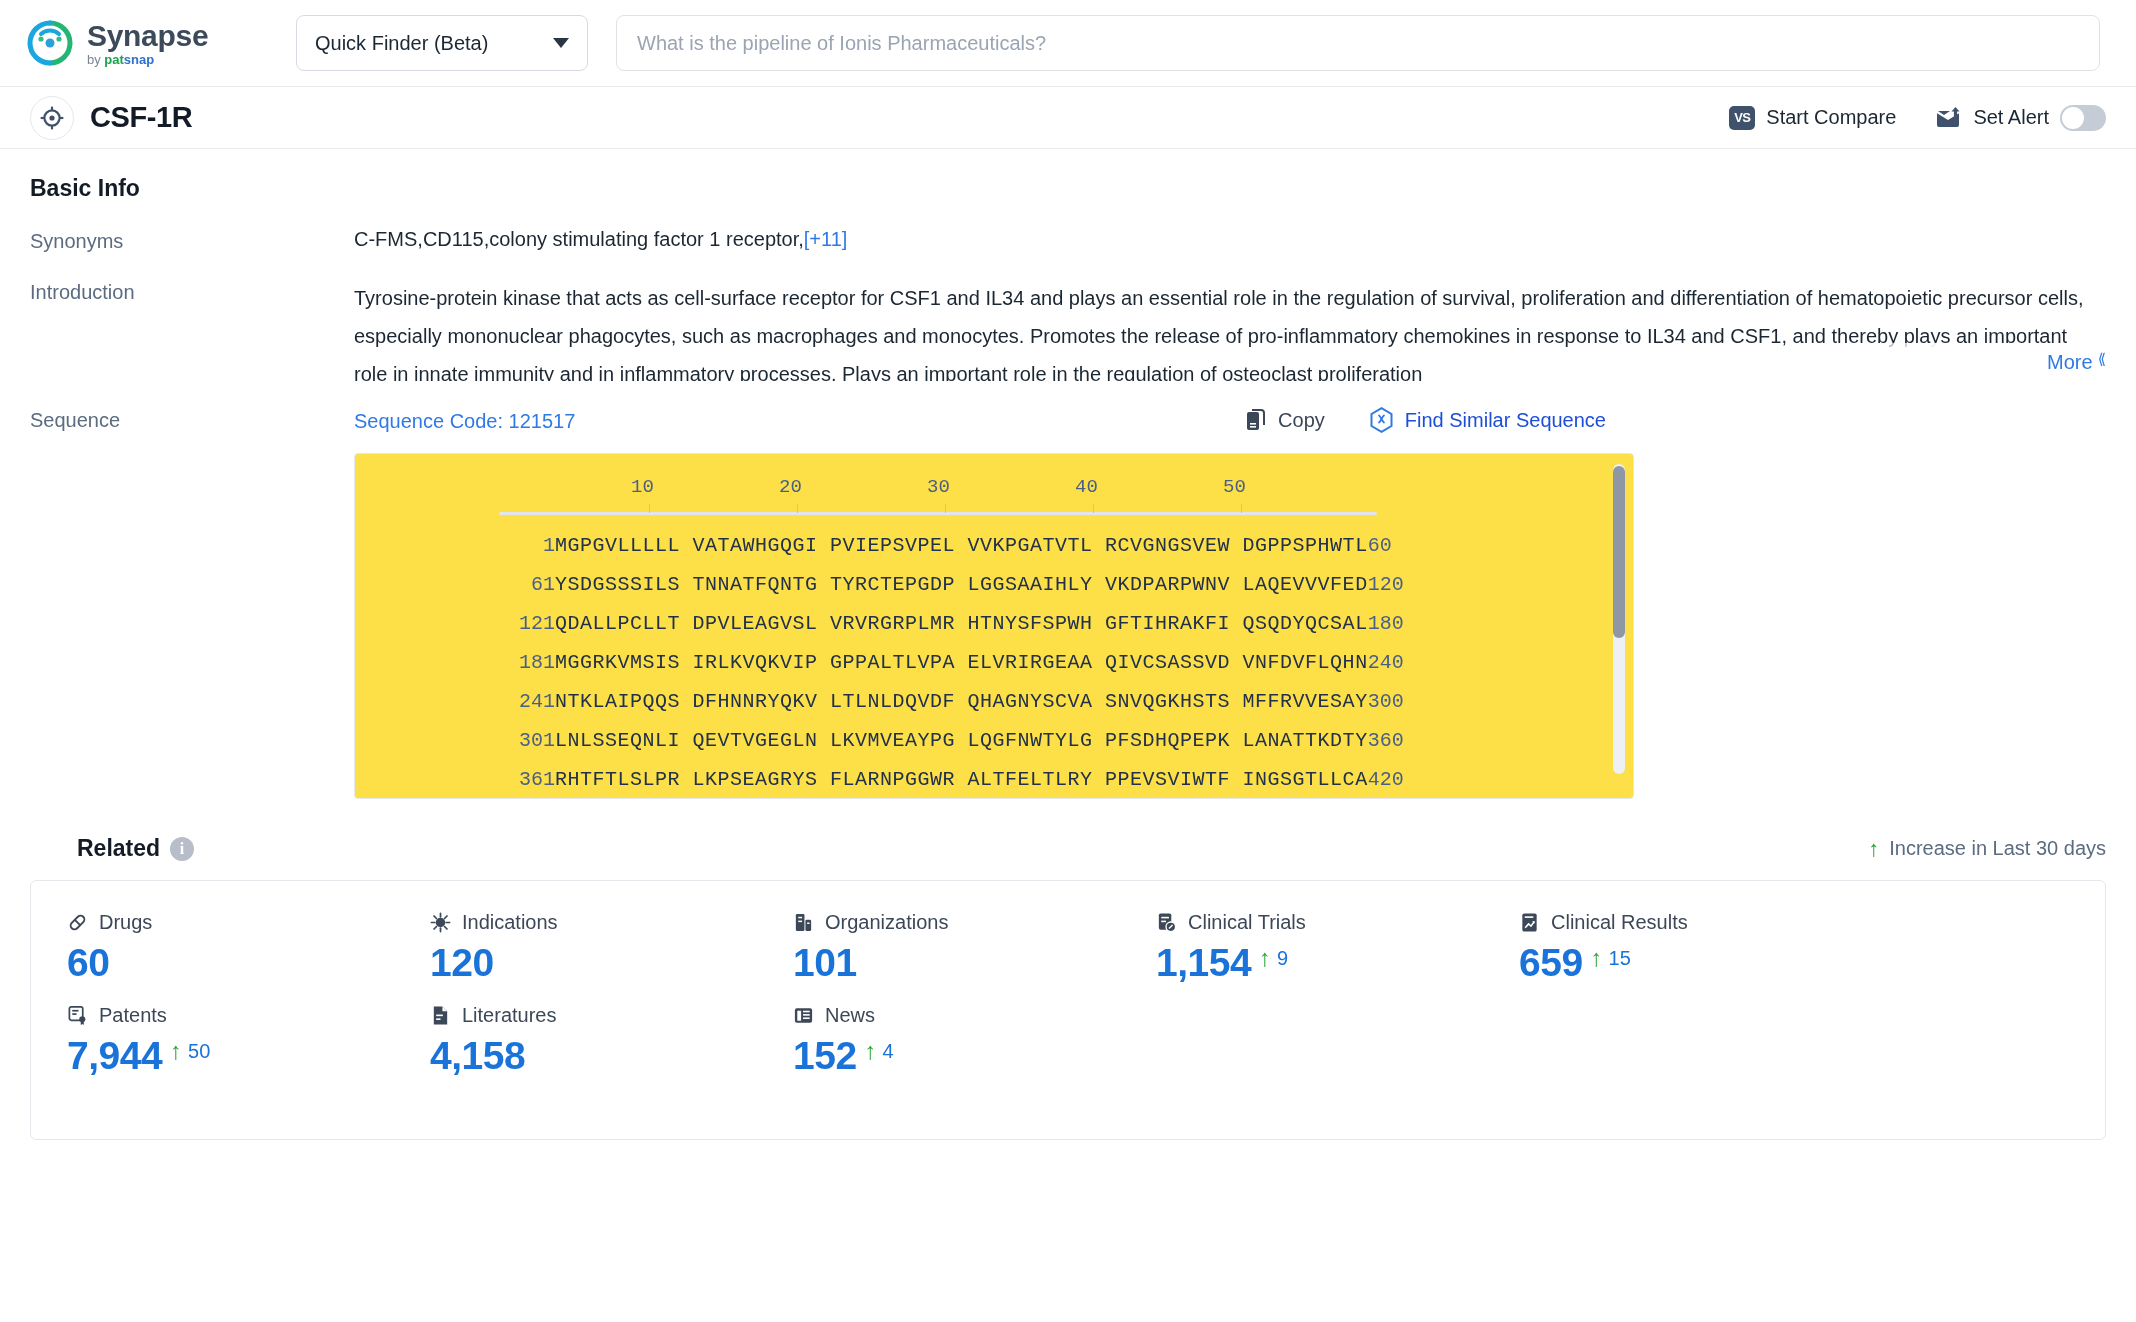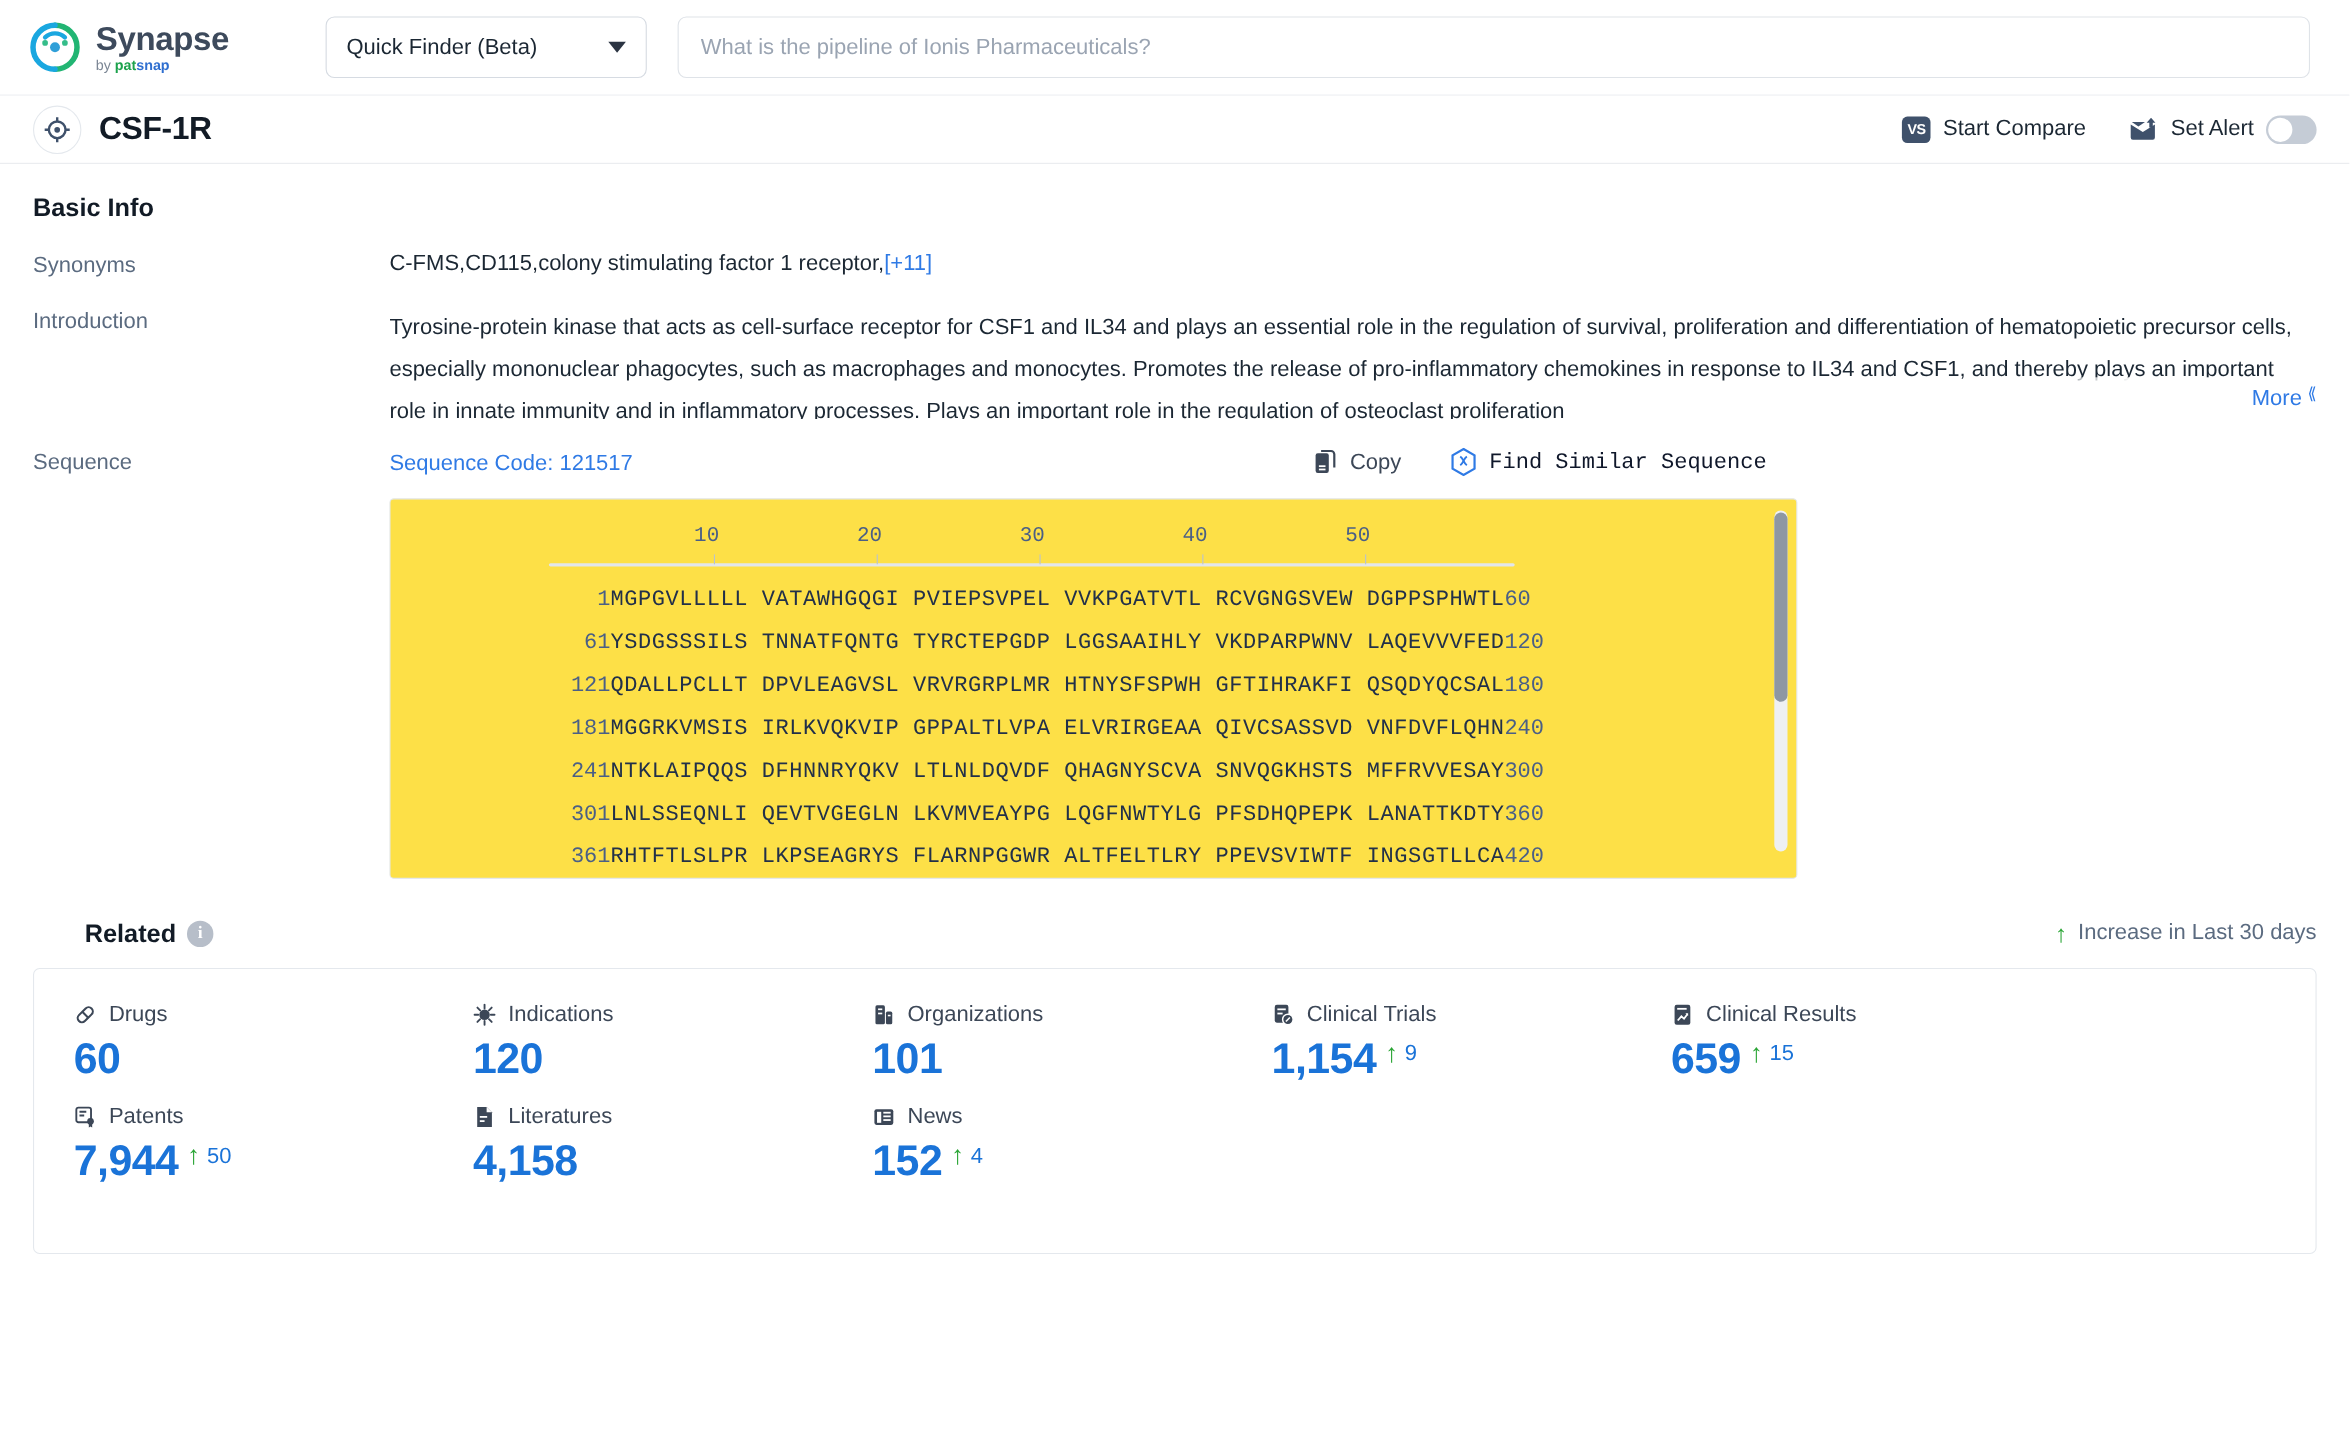--- a/index.html
+++ b/index.html
@@ -92,21 +92,21 @@
     background:linear-gradient(to right, rgba(255,255,255,0) 0%, #fff 52%);
     display:flex; align-items:center; justify-content:flex-end;
   }
   .more-link{ color:#2f7ae5; font-size:20px; display:flex; align-items:flex-start; gap:5px; cursor:pointer; }
   .chev{ display:inline-block; line-height:1; font-size:15px; }
 
   .seq-head{ display:flex; align-items:flex-end; }
   .seq-code{ font-size:20px; color:#2f7ae5; cursor:pointer; }
   .seq-tools{ margin-left:auto; display:flex; align-items:center; gap:44px; padding-right:500px; }
   .seq-tool{ display:flex; align-items:center; gap:11px; font-size:20px; cursor:pointer; color:#3c4757; }
-  .seq-tool.blue{ color:#0f172a;font-family:Liberation Mono, monospace; }
+  .seq-tool.blue{ color:#1d4ed8; }
 
   .seq-panel{
     margin-top:20px; border:1px solid #e4e8ed; border-radius:4px; background:#fde047;
     width:1280px; height:346px; position:relative; overflow:hidden;
   }
   .seq-inner{ padding:22px 0 0 0; }
   .ruler{
     position:relative; height:48px; margin-left:234px; width:880px;
     font-family:"Liberation Mono", monospace; font-size:19px; color:#4a5f86;
   }

